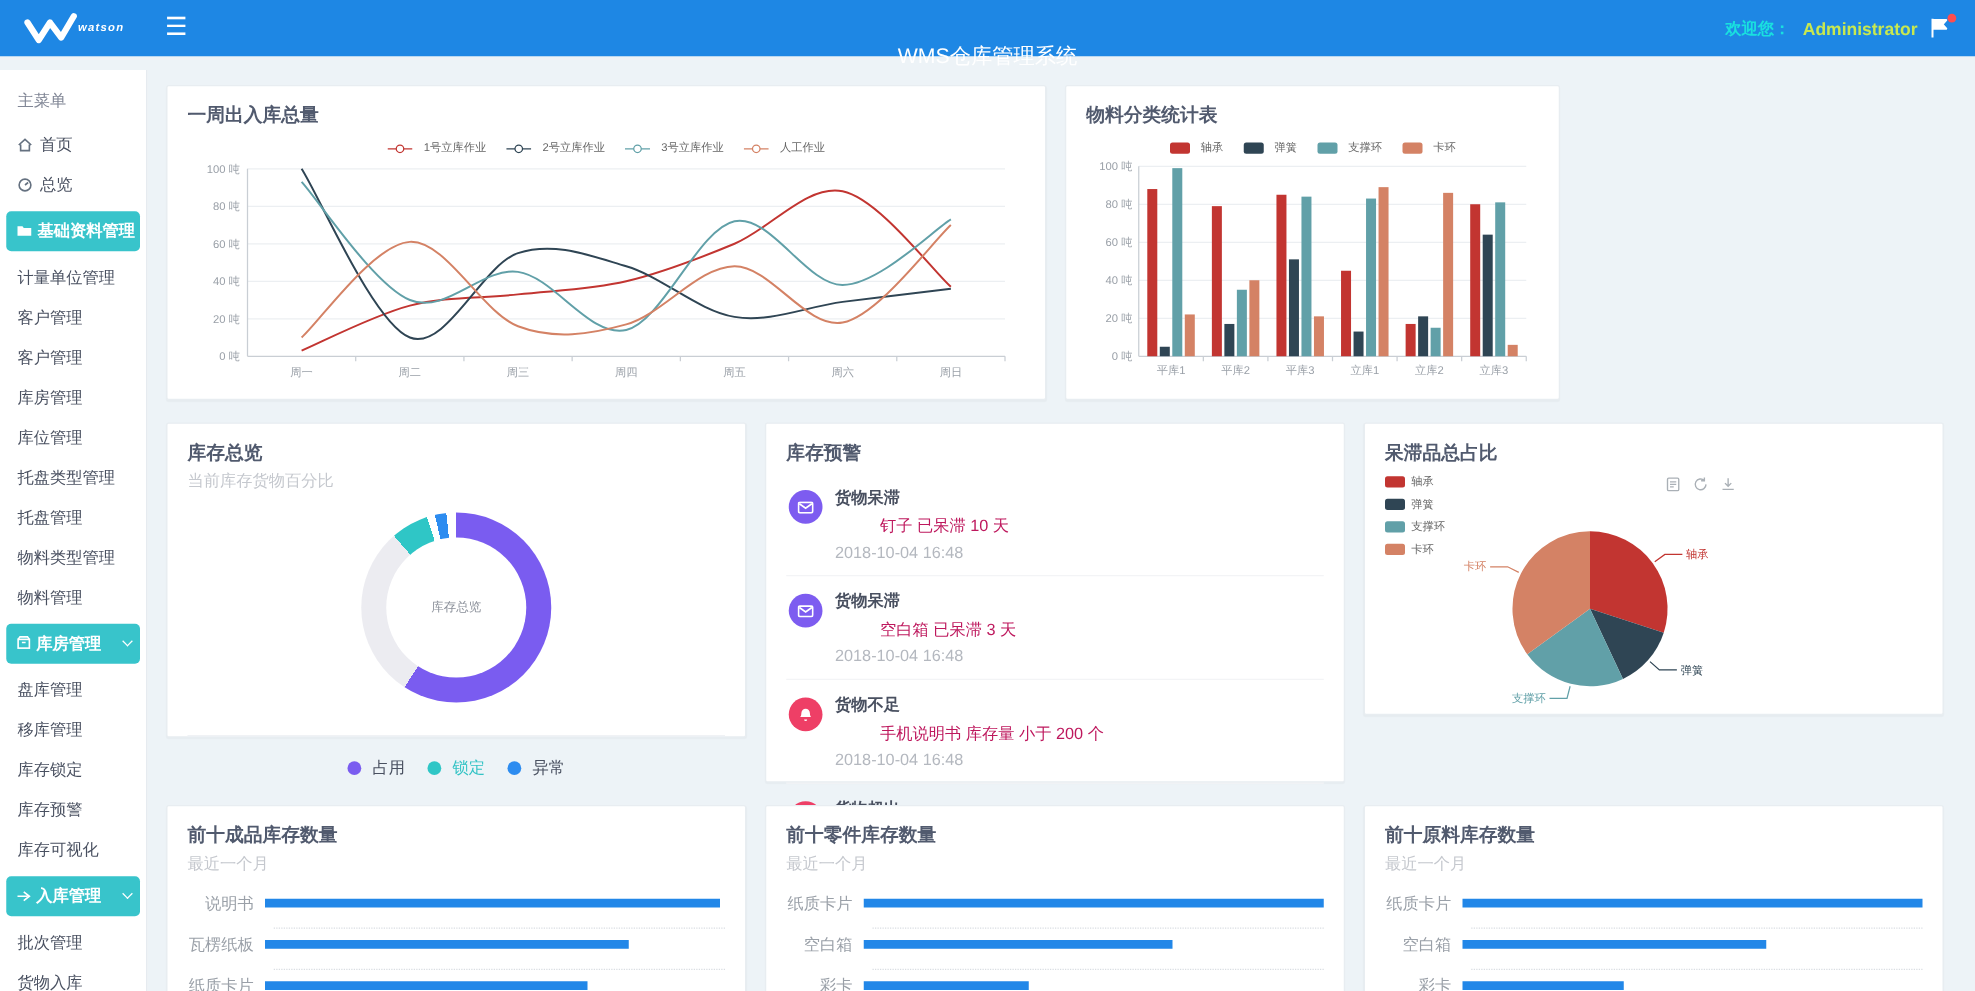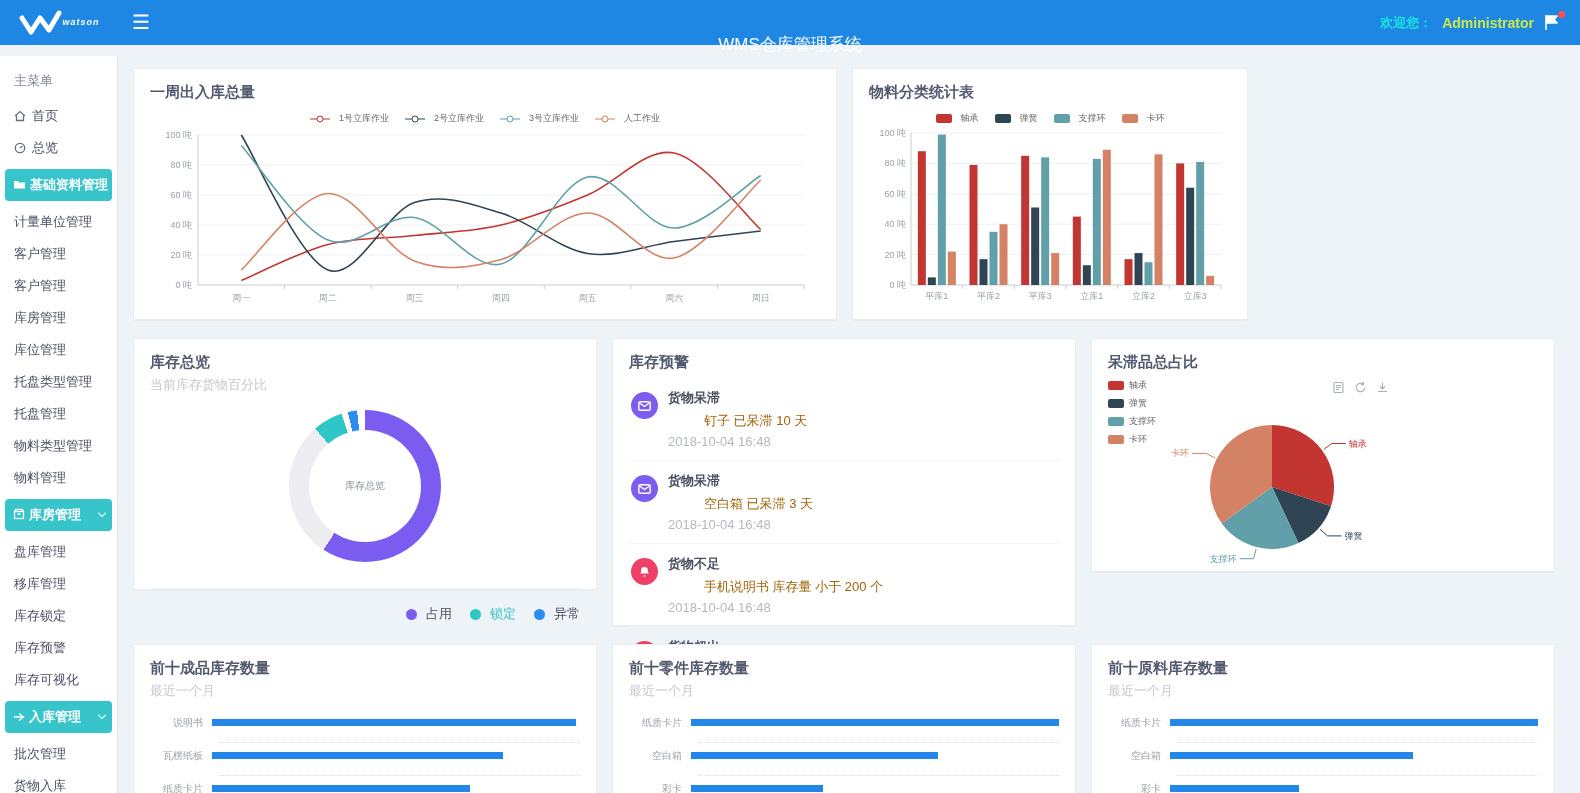--- a/index.html
+++ b/index.html
@@ -34,41 +34,41 @@
 
   .legend-row { display:flex; justify-content:center; gap:16px; margin:10px 0 2px 0; }
   .legend-item { display:flex; align-items:center; gap:9px; font-size:9px; color:#666; cursor:pointer; }
   .legend-swatch { width:16px; height:9px; border-radius:2px; display:inline-block; }
   .legend-dot { width:11px; height:11px; border-radius:50%; display:inline-block; }
 
   
   .donut-wrap { display:flex; justify-content:center; margin-top:16px; }
   .donut { width:152px; height:152px; border-radius:50%; position:relative; }
   .donut-hole { position:absolute; left:20px; top:20px; width:112px; height:112px; background:#fff; border-radius:50%; display:flex; align-items:center; justify-content:center; font-size:10px; color:#8a8f99; }
-  .donut-legend { display:flex; justify-content:flex-end; gap:18px; margin-top:26px; border-top:1px solid #f0f2f5; padding-top:16px; }
+  .donut-legend { display:flex; justify-content:center; gap:18px; margin-top:26px; border-top:1px solid #f0f2f5; padding-top:16px; }
   .donut-legend .legend-item { font-size:13px; }
 
   
   .alert-item { display:flex; gap:10px; padding:11px 2px; border-bottom:1px solid #f3f4f6; }
   .alert-item:last-child { border-bottom:none; }
   .alert-ico { width:27px; height:27px; border-radius:50%; flex:none; display:flex; align-items:center; justify-content:center; margin-top:3px; }
   .alert-title { font-size:13px; color:#495060; font-weight:bold; }
-  .alert-desc { font-size:13px; color:#a16207; margin:5px 0 4px 36px; }
+  .alert-desc { font-size:13px; color:#be185d; margin:5px 0 4px 36px; }
   .alert-time { font-size:13px; color:#b4b8bf; }
 
   
   .pie-legend { position:absolute; left:16px; top:40px; display:flex; flex-direction:column; gap:5px; }
   .pie-legend .legend-item { font-size:9px; gap:5px; }
   .toolbox { position:absolute; left:240px; top:42px; display:flex; gap:9px; }
   .toolbox span { cursor:pointer; display:inline-flex; }
 
   
   .hbar-chart { margin-top:14px; }
   .hbar-row { display:flex; align-items:center; height:17px; }
-  .hbar-label { width:62px; text-align:right; font-size:10px; color:#9aa0a8; padding-right:9px; flex:none; }
+  .hbar-label { width:62px; text-align:right; font-size:13px; color:#9aa0a8; padding-right:9px; flex:none; }
   .hbar-track { flex:1; }
   .hbar-bar { height:7px; background:#2287e8; }
   .hbar-div { border-bottom:1px dotted #d9dde2; margin:4px 0 4px 69px; height:8px; }
 
   svg text { font-family:"Liberation Sans", sans-serif; }
 </style>
 </head>
 <body>
 
 <header class="topbar">

